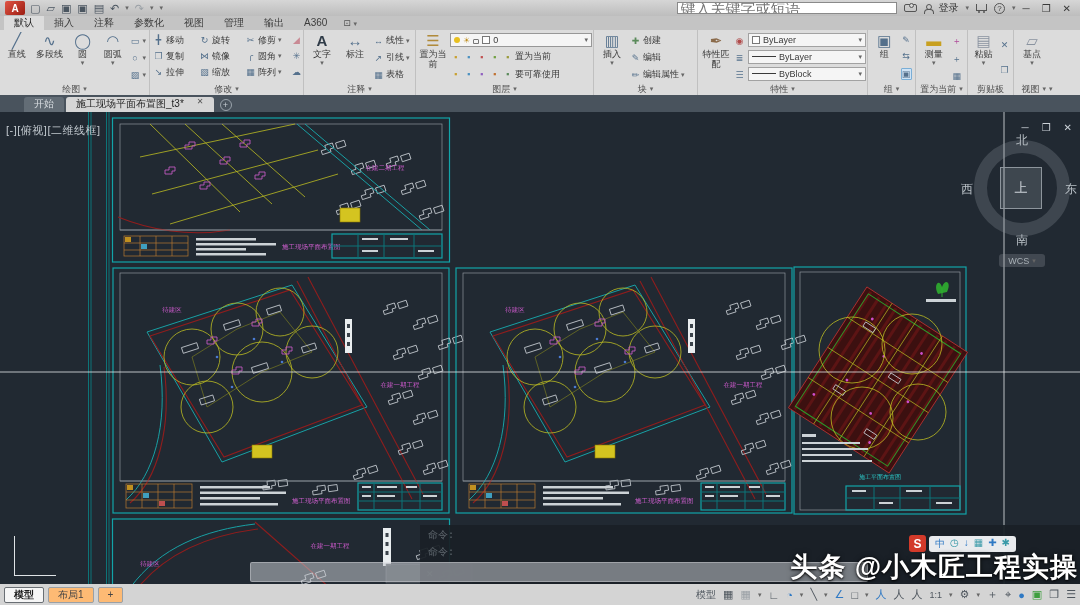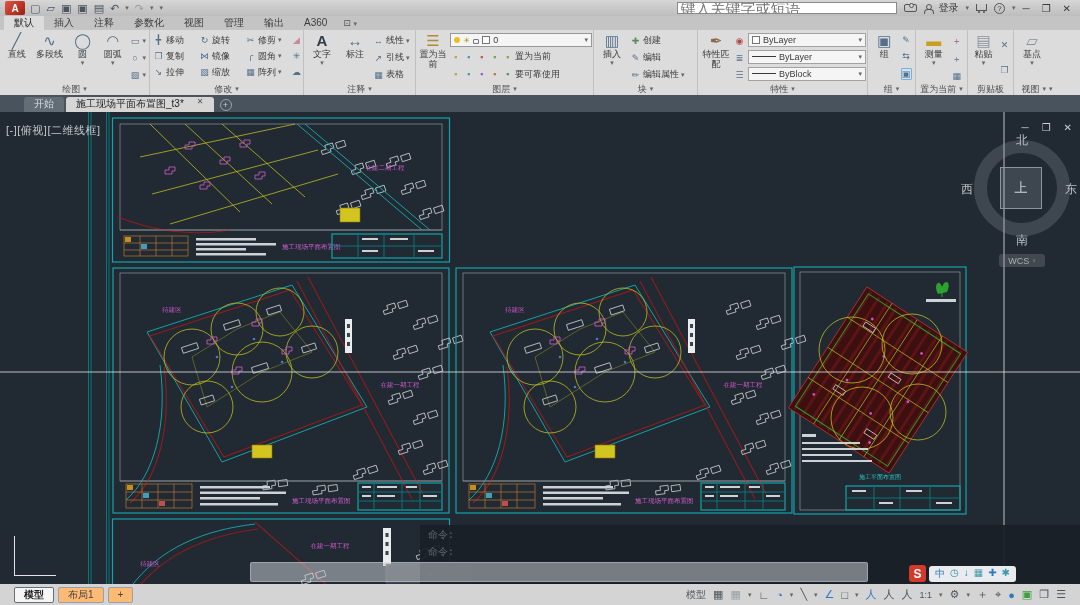--- a/index.html
+++ b/index.html
@@ -96,21 +96,21 @@
   .wm { position:absolute; right:2px; bottom:1px; text-align:right; z-index:7; }
   .wm-tools { display:flex; align-items:center; gap:3px; justify-content:flex-end; margin:0 62px 1px 0; }
   .wm-badge { width:17px; height:17px; background:#d33a2a; color:#fff; font-weight:bold; font-size:12px;
     display:flex; align-items:center; justify-content:center; border-radius:3px; }
   .wm-strip { display:flex; gap:5px; background:rgba(244,247,249,.95); border-radius:3px; padding:1px 6px; font-size:10px; }
   .wm-strip span:nth-child(odd){ color:#2f79c4; } .wm-strip span:nth-child(even){ color:#3a9aa8; }
   .wm-text { font-size:27px; font-weight:bold; color:#fff; letter-spacing:1px; line-height:1.1;
     text-shadow:0 1px 2px rgba(0,0,0,.9),0 0 5px rgba(0,0,0,.7); }
 
   
-  .statusbar { height:21px; background:#d4d4d4; display:flex; align-items:center; padding:0 14px; gap:4px;
+  .statusbar { height:21px; background:#d4d4d4; display:flex; align-items:center; padding:0 4px; gap:4px;
     font-size:10px; color:#3c3c3c; }
   .sb-tab { padding:0 9px; height:16px; display:flex; align-items:center; border:1px solid #9aa0a6;
     background:#fdba74; border-radius:2px; color:#444; }
   .sb-tab.active { background:#f6f6f6; border-color:#6a6f74; font-weight:bold; color:#1e1e1e; }
   .sb-right { margin-left:auto; display:flex; align-items:center; gap:7px; font-size:11px; color:#4e565e; }
   .sb-right .blue { color:#2f79c4; } .sb-right .green { color:#3f9f3f; }
   .sb-sc { font-size:9px; }
 
   
   .cy { stroke:#12a4a8; fill:none; stroke-width:1.2; }
@@ -800,20 +800,21 @@
       <div class="wm-badge">S</div>
       <div class="wm-strip">
         <span>中</span>
         <span>◷</span>
         <span>↓</span>
         <span>▦</span>
         <span>✚</span>
         <span>✱</span>
       </div>
     </div>
+    <div class="wm-text">头条 @小木匠工程实操</div>
   </div>
 </div>
 
 <div class="statusbar">
   <div class="sb-tab active">模型</div>
   <div class="sb-tab">布局1</div>
   <div class="sb-tab">+</div>
   <div class="sb-right">
     <span style="font-size:10px">模型</span>
     <span>▦</span>

